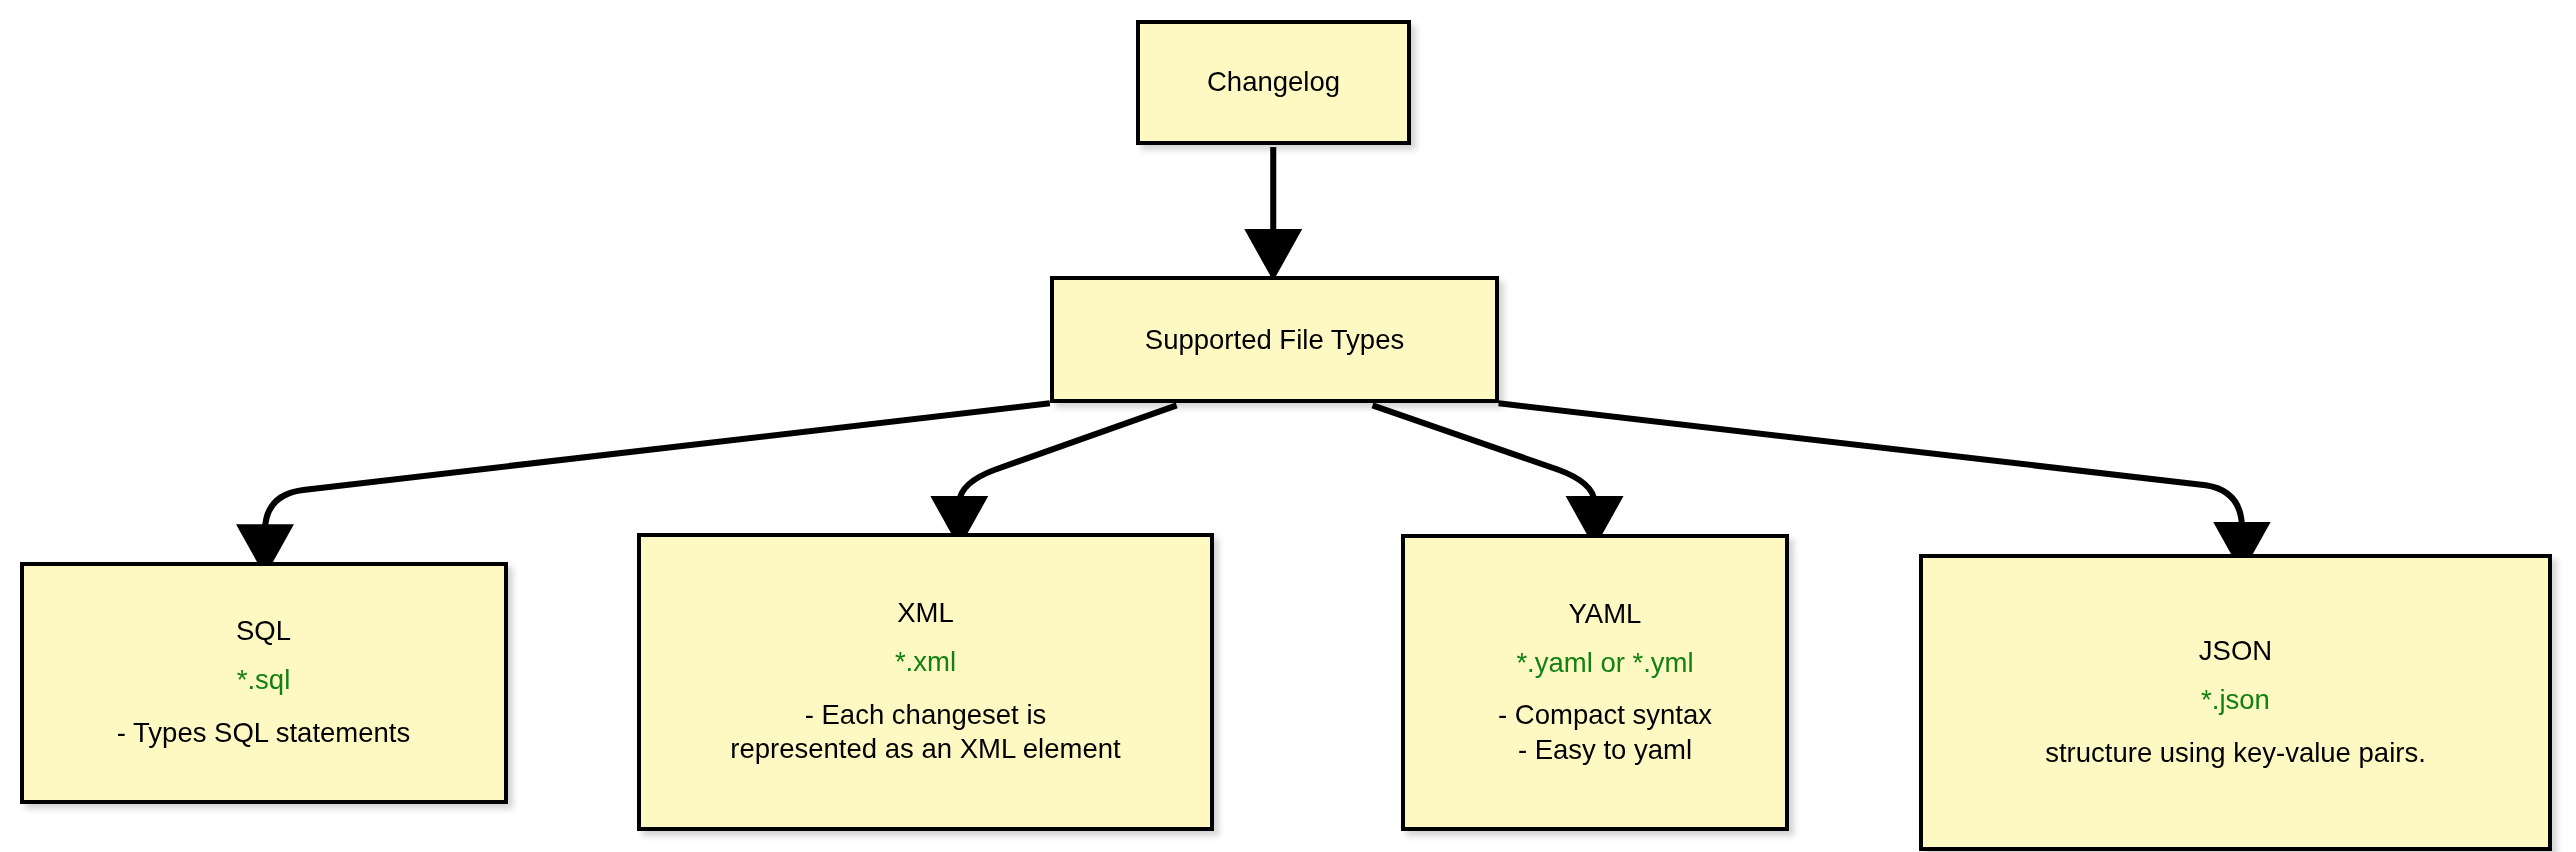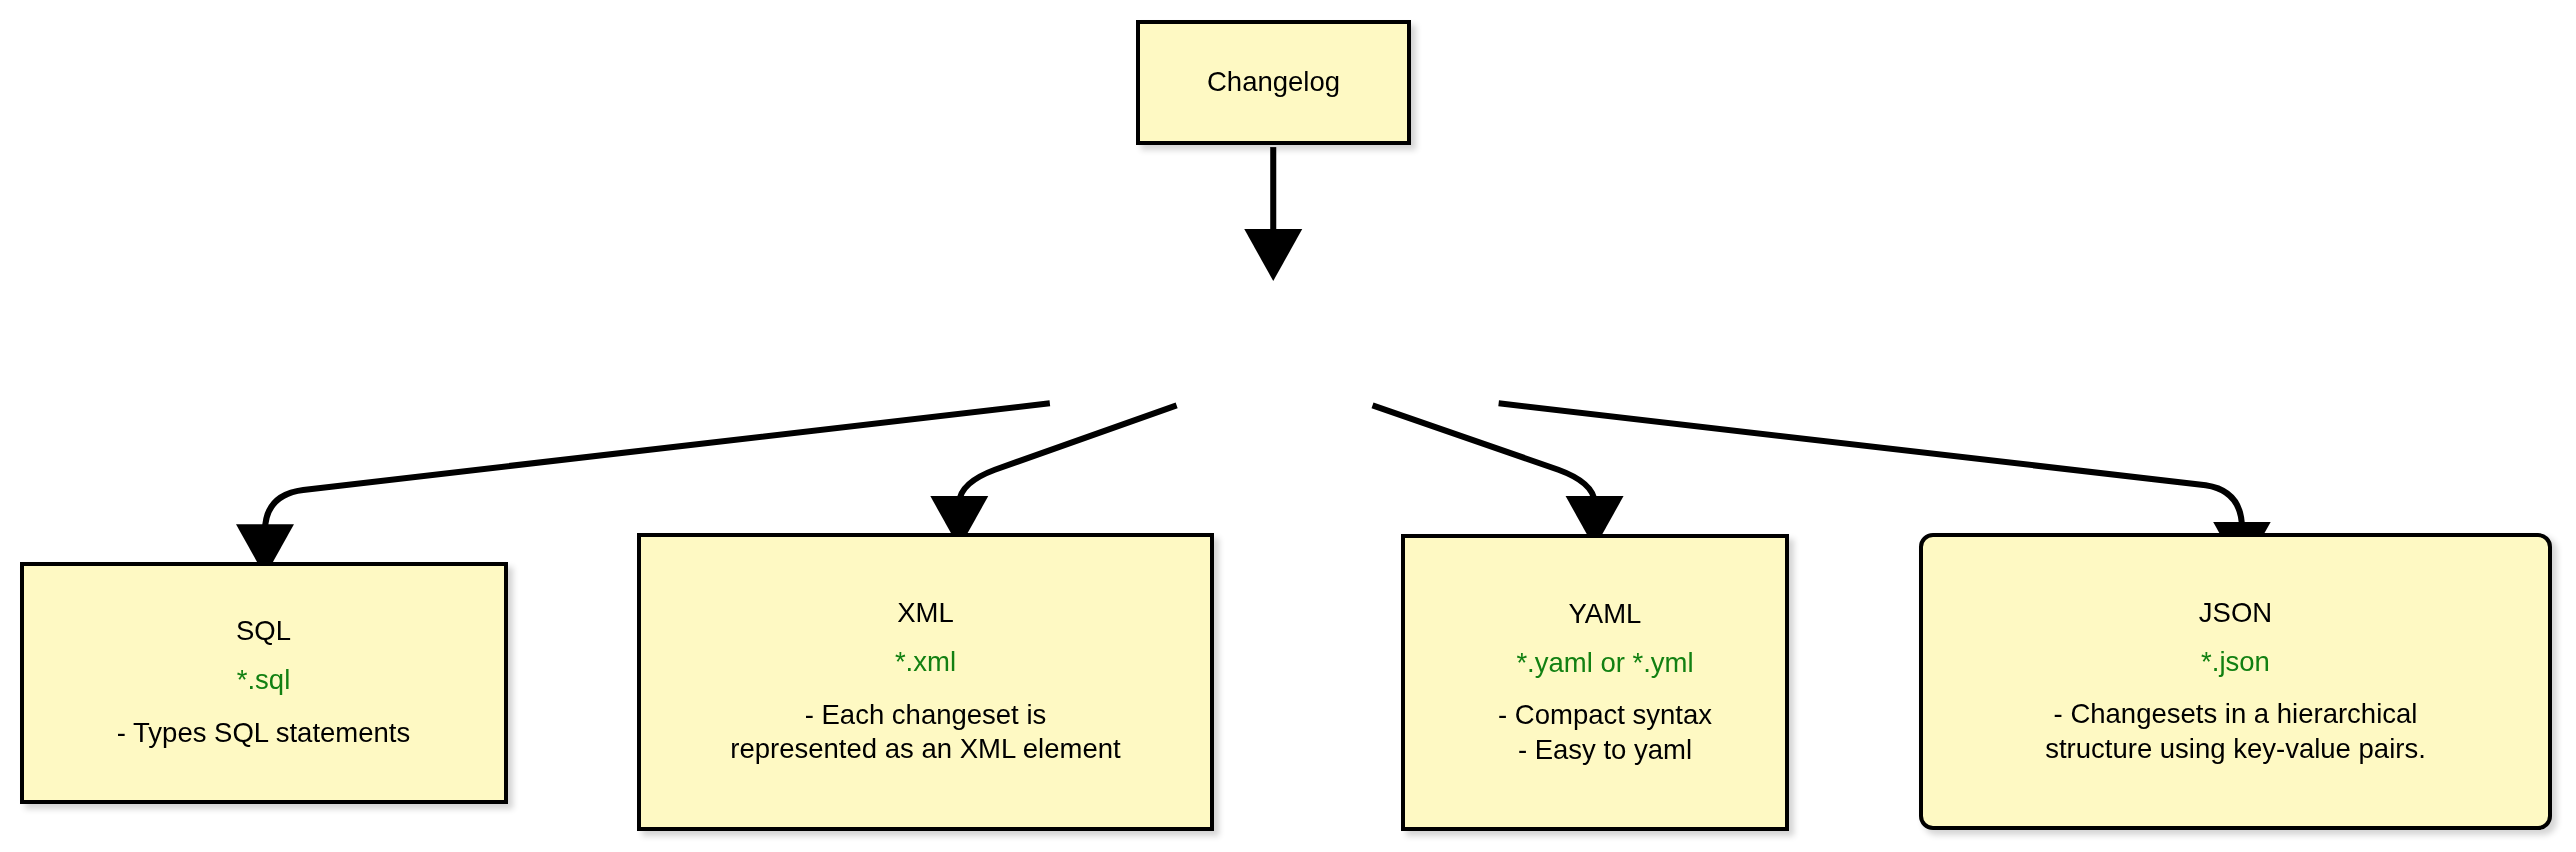--- a/index.html
+++ b/index.html
@@ -66,21 +66,21 @@
   #node-sql {
     left: 19.5px; top: 562px; width: 488px; height: 242px; align-items: center;
   }
   #node-xml {
     left: 637px; top: 533px; width: 577px; height: 298px;
   }
   #node-yaml {
     left: 1401px; top: 534px; width: 388px; height: 297px; padding-left: 20px;
   }
   #node-json {
-    left: 1919px; top: 533px; width: 633px; height: 297px; border-radius: 14px;
+    left: 1919px; top: 554px; width: 633px; height: 297px;
   }
   #node-sql .node-body,
   #node-xml .node-body,
   #node-yaml .node-body,
   #node-json .node-body {
     display: flex;
     flex-direction: column;
     align-items: center;
   }
   .desc-line { display: block; }
@@ -105,20 +105,23 @@
 
     <path d="M2046,604 L2323,700 Q2375,719 2377,748 L2377,750" fill="none" stroke="#000000" stroke-width="9" marker-end="url(#arrowhead)"></path>
 
     <path d="M2234,601 L3288,723 Q3341,731 3342,785 L3342,788" fill="none" stroke="#000000" stroke-width="9" marker-end="url(#arrowhead)"></path>
   </svg>
 
   <div class="node" id="node-changelog">
     <div class="node-title">Changelog</div>
   </div>
 
+  <div class="node" id="node-supported">
+    <div class="node-title">Supported File Types</div>
+  </div>
 
   <div class="node" id="node-sql">
     <div class="node-body">
       <div class="node-title">SQL</div>
       <div class="gap-sm"></div>
       <div class="node-ext">*.sql</div>
       <div class="gap-md"></div>
       <div class="node-desc">
         <span class="desc-line">- Types SQL statements</span>
       </div>
@@ -151,20 +154,19 @@
     </div>
   </div>
 
   <div class="node" id="node-json">
     <div class="node-body">
       <div class="node-title">JSON</div>
       <div class="gap-sm"></div>
       <div class="node-ext">*.json</div>
       <div class="gap-md"></div>
       <div class="node-desc">
-        <span class="desc-line">- Changesets in a hierarchical</span>
         <span class="desc-line">structure using key-value pairs.</span>
       </div>
     </div>
   </div>
 
 </div>
 
 
 </body></html>

